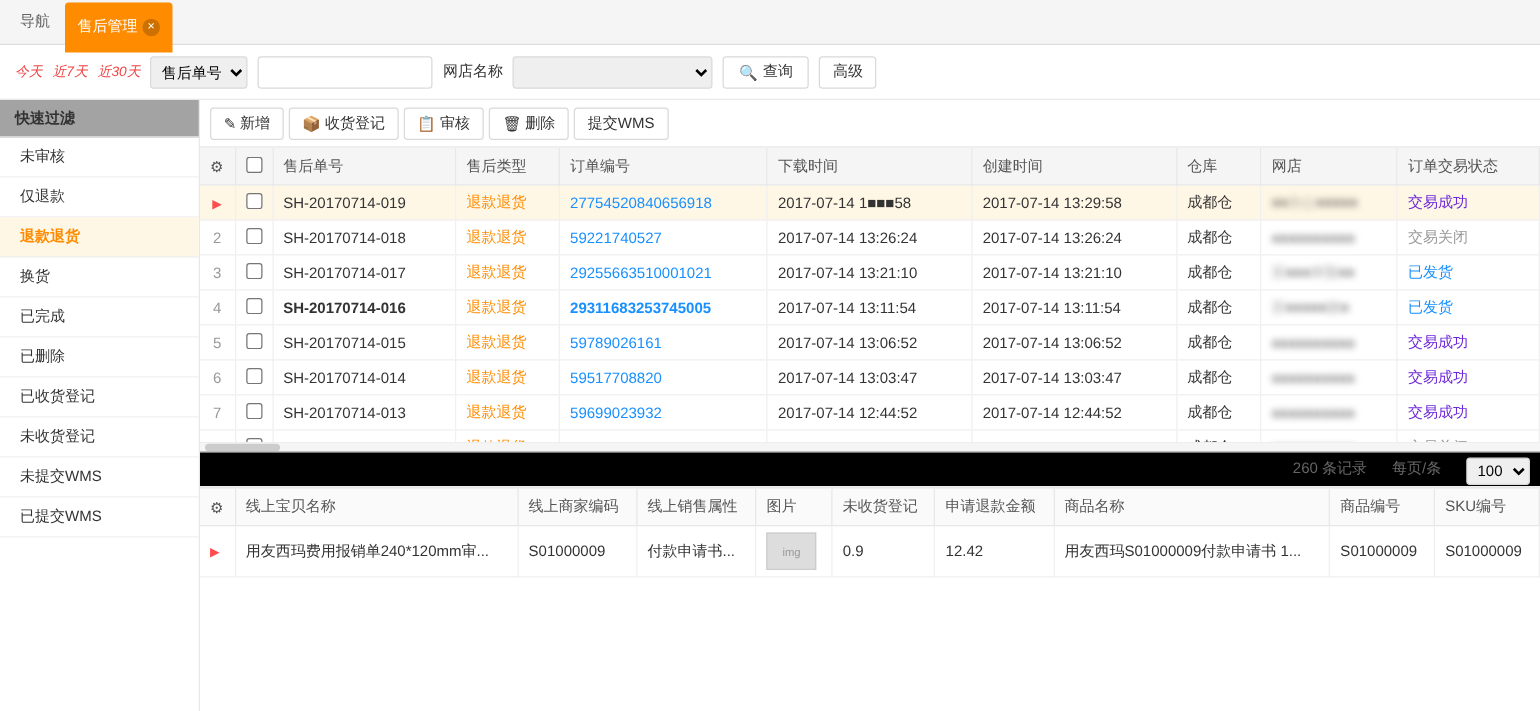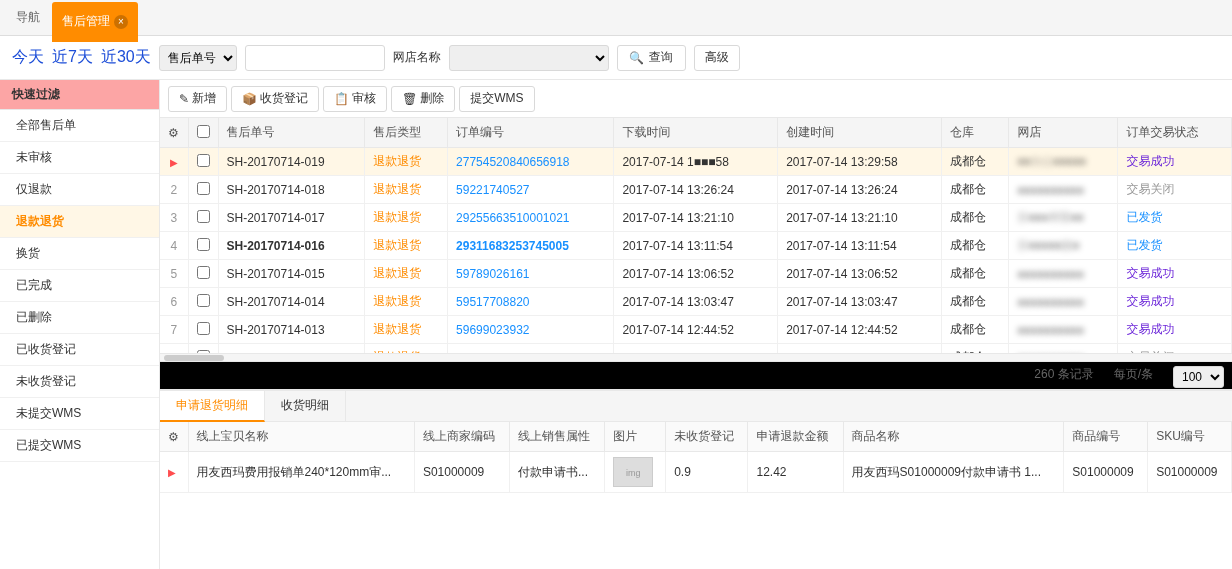--- a/index.html
+++ b/index.html
@@ -6,35 +6,35 @@
     body { background: #f0f0f0; color: #333; width: 1232px; min-height: 569px; overflow: hidden; }
 
     
     .top-nav { display: flex; align-items: center; background: #f5f5f5; border-bottom: 1px solid #ddd; height: 36px; padding: 0 8px; gap: 4px; }
     .nav-label { color: #666; padding: 0 8px; }
     .nav-tab { display: flex; align-items: center; background: #ff8c00; color: #fff; border-radius: 3px 3px 0 0; padding: 0 10px; height: 40px; gap: 4px; margin-top: 8px; }
     .nav-tab-close { cursor: pointer; font-size: 10px; color: #fff; background: rgba(0,0,0,0.2); border-radius: 50%; width: 14px; height: 14px; display: flex; align-items: center; justify-content: center; }
 
     
     .filter-bar { display: flex; align-items: center; background: #fff; border-bottom: 1px solid #e8e8e8; padding: 8px 12px; gap: 8px; height: 44px; }
-    .filter-link { color: #1d4ed8; cursor: pointer; text-decoration: none; font-size: 16px; }
+    .filter-link { color: #ef4444; cursor: pointer; text-decoration: none; font-size: 11px; font-style: italic; }
     .filter-select-wrap { display: flex; align-items: center; gap: 4px; }
     .filter-select { border: 1px solid #d9d9d9; border-radius: 3px; height: 26px; padding: 0 4px; font-size: 12px; }
     .filter-input { border: 1px solid #d9d9d9; border-radius: 3px; height: 26px; padding: 0 8px; font-size: 12px; width: 140px; }
     .filter-label { color: #333; white-space: nowrap; }
     .shop-select { border: 1px solid #d9d9d9; border-radius: 3px; height: 26px; padding: 0 4px; font-size: 12px; min-width: 160px; }
     .btn-query { background: #fff; border: 1px solid #d9d9d9; border-radius: 3px; height: 26px; padding: 0 12px; cursor: pointer; color: #333; display: flex; align-items: center; gap: 4px; }
     .btn-advanced { background: #fff; border: 1px solid #d9d9d9; border-radius: 3px; height: 26px; padding: 0 10px; cursor: pointer; color: #333; }
 
     
     .main-area { display: flex; height: calc(569px - 36px - 44px); }
 
     
     .sidebar { width: 160px; background: #fff; border-right: 1px solid #e8e8e8; padding: 0; flex-shrink: 0; }
-    .sidebar-header { background: #fca5a5; border-bottom: 1px solid #e8e8e8; padding: 6px 12px; font-weight: bold; color: #333; }
+    .sidebar-header { background: #a3a3a3; border-bottom: 1px solid #e8e8e8; padding: 6px 12px; font-weight: bold; color: #333; }
     .sidebar-item { padding: 7px 16px; cursor: pointer; color: #333; border-bottom: 1px solid #f0f0f0; }
     .sidebar-item.active { color: #ff8c00; background: #fff7e6; font-weight: bold; }
 
     
     .content { flex: 1; display: flex; flex-direction: column; background: #f0f0f0; overflow: hidden; }
 
     
     .toolbar { display: flex; align-items: center; background: #fff; border-bottom: 1px solid #e8e8e8; padding: 6px 8px; gap: 4px; height: 38px; }
     .toolbar-btn { display: flex; align-items: center; gap: 3px; border: 1px solid #d9d9d9; border-radius: 3px; background: #fff; height: 26px; padding: 0 10px; cursor: pointer; color: #333; font-size: 12px; }
 
@@ -99,21 +99,20 @@
     <span>查询</span>
   </button>
   <button class="btn-advanced">高级</button>
 </div>
 
 <div class="main-area">
 
   <div class="sidebar">
     <div class="sidebar-header">快速过滤</div>
     <div id="sidebar-items-container">
-        <div class="sidebar-item">全部售后单</div>
         <div class="sidebar-item">未审核</div>
         <div class="sidebar-item">仅退款</div>
         <div class="sidebar-item active">退款退货</div>
         <div class="sidebar-item">换货</div>
         <div class="sidebar-item">已完成</div>
         <div class="sidebar-item">已删除</div>
         <div class="sidebar-item">已收货登记</div>
         <div class="sidebar-item">未收货登记</div>
         <div class="sidebar-item">未提交WMS</div>
         <div class="sidebar-item">已提交WMS</div>
@@ -283,24 +282,20 @@
       <div class="pagination-bar">
         <span>260 条记录</span>
         <span>每页/条</span>
         <select class="pagination-select">
           <option>100</option>
         </select>
       </div>
     </div>
 
     <div class="detail-area">
-      <div class="detail-tabs" id="detail-tabs-container">
-          <div class="detail-tab active">申请退货明细</div>
-          <div class="detail-tab">收货明细</div>
-        </div>
       <div class="detail-table-wrap">
         <table class="detail-table">
           <thead>
             <tr>
               <th style="width:28px;">⚙</th>
               <th>线上宝贝名称</th>
               <th>线上商家编码</th>
               <th>线上销售属性</th>
               <th>图片</th>
               <th>未收货登记</th>

